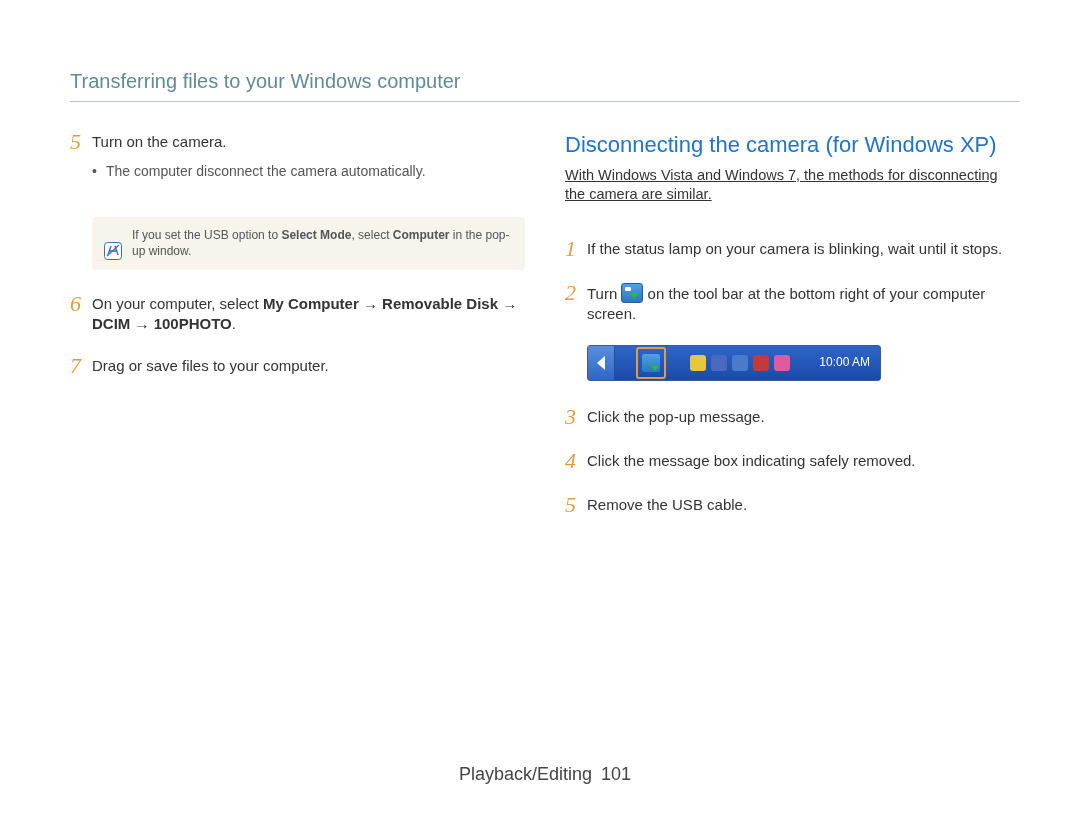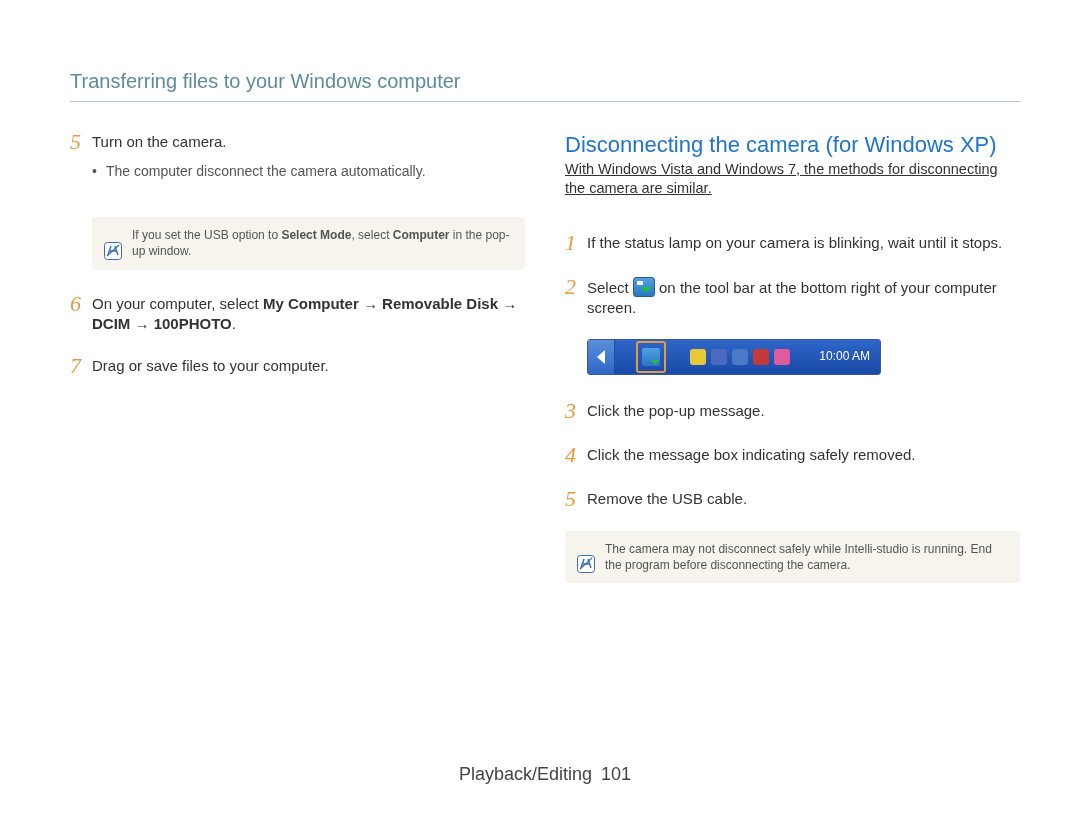--- a/index.html
+++ b/index.html
@@ -81,21 +81,21 @@
     height: 18px;
     flex: 0 0 18px;
     margin-right: 10px;
     margin-top: 1px;
   }
   .note-icon svg { display: block; }
   .section-heading {
     color: #1e73d0;
     font-size: 22px;
     font-weight: 400;
-    margin-bottom: 0;
+    margin-bottom: 6px;
   }
   .section-intro {
     font-size: 14.5px;
     line-height: 1.35;
     margin-bottom: 32px;
     text-decoration: underline;
   }
   .inline-icon {
     display: inline-block;
     width: 20px;
@@ -245,21 +245,21 @@
       <div class="section-intro">With Windows Vista and Windows 7, the methods for disconnecting the camera are similar.</div>
 
       <div class="step">
         <div class="step-num">1</div>
         <div class="step-body">If the status lamp on your camera is blinking, wait until it stops.</div>
       </div>
 
       <div class="step">
         <div class="step-num">2</div>
         <div class="step-body">
-          <span>Select </span><span class="inline-icon"></span><span> on the tool bar at the bottom right of your computer screen.</span>
+          <span>Turn </span><span class="inline-icon"></span><span> on the tool bar at the bottom right of your computer screen.</span>
         </div>
       </div>
 
       <div class="tray-img">
         <div class="tray-left"></div>
         <div class="tray-highlight">
             <div class="inner"></div>
           </div>
         <div class="tray-icons">
           <span class="ti1"></span>
@@ -279,30 +279,20 @@
       <div class="step">
         <div class="step-num">4</div>
         <div class="step-body">Click the message box indicating safely removed.</div>
       </div>
 
       <div class="step">
         <div class="step-num">5</div>
         <div class="step-body">Remove the USB cable.</div>
       </div>
 
-      <div class="note-box" style="margin-left:0;">
-        <span class="note-icon">
-          <svg viewBox="0 0 18 18">
-              <rect x="0.5" y="0.5" width="17" height="17" rx="3" fill="#fff" stroke="#3a6fb0"></rect>
-              <path d="M4 13 L7 4 M11 4 L14 13 M5.5 9 H12.5" stroke="#3a6fb0" stroke-width="1.4" fill="none"></path>
-              <path d="M3 14 L15 3" stroke="#3a6fb0" stroke-width="1.2"></path>
-            </svg>
-        </span>
-        <div>The camera may not disconnect safely while Intelli-studio is running. End the program before disconnecting the camera.</div>
-      </div>
     </div>
   </div>
 
   <div class="footer">
     <span>Playback/Editing</span>
     <span class="pn">101</span>
   </div>
 </div>
 
 </body></html>

